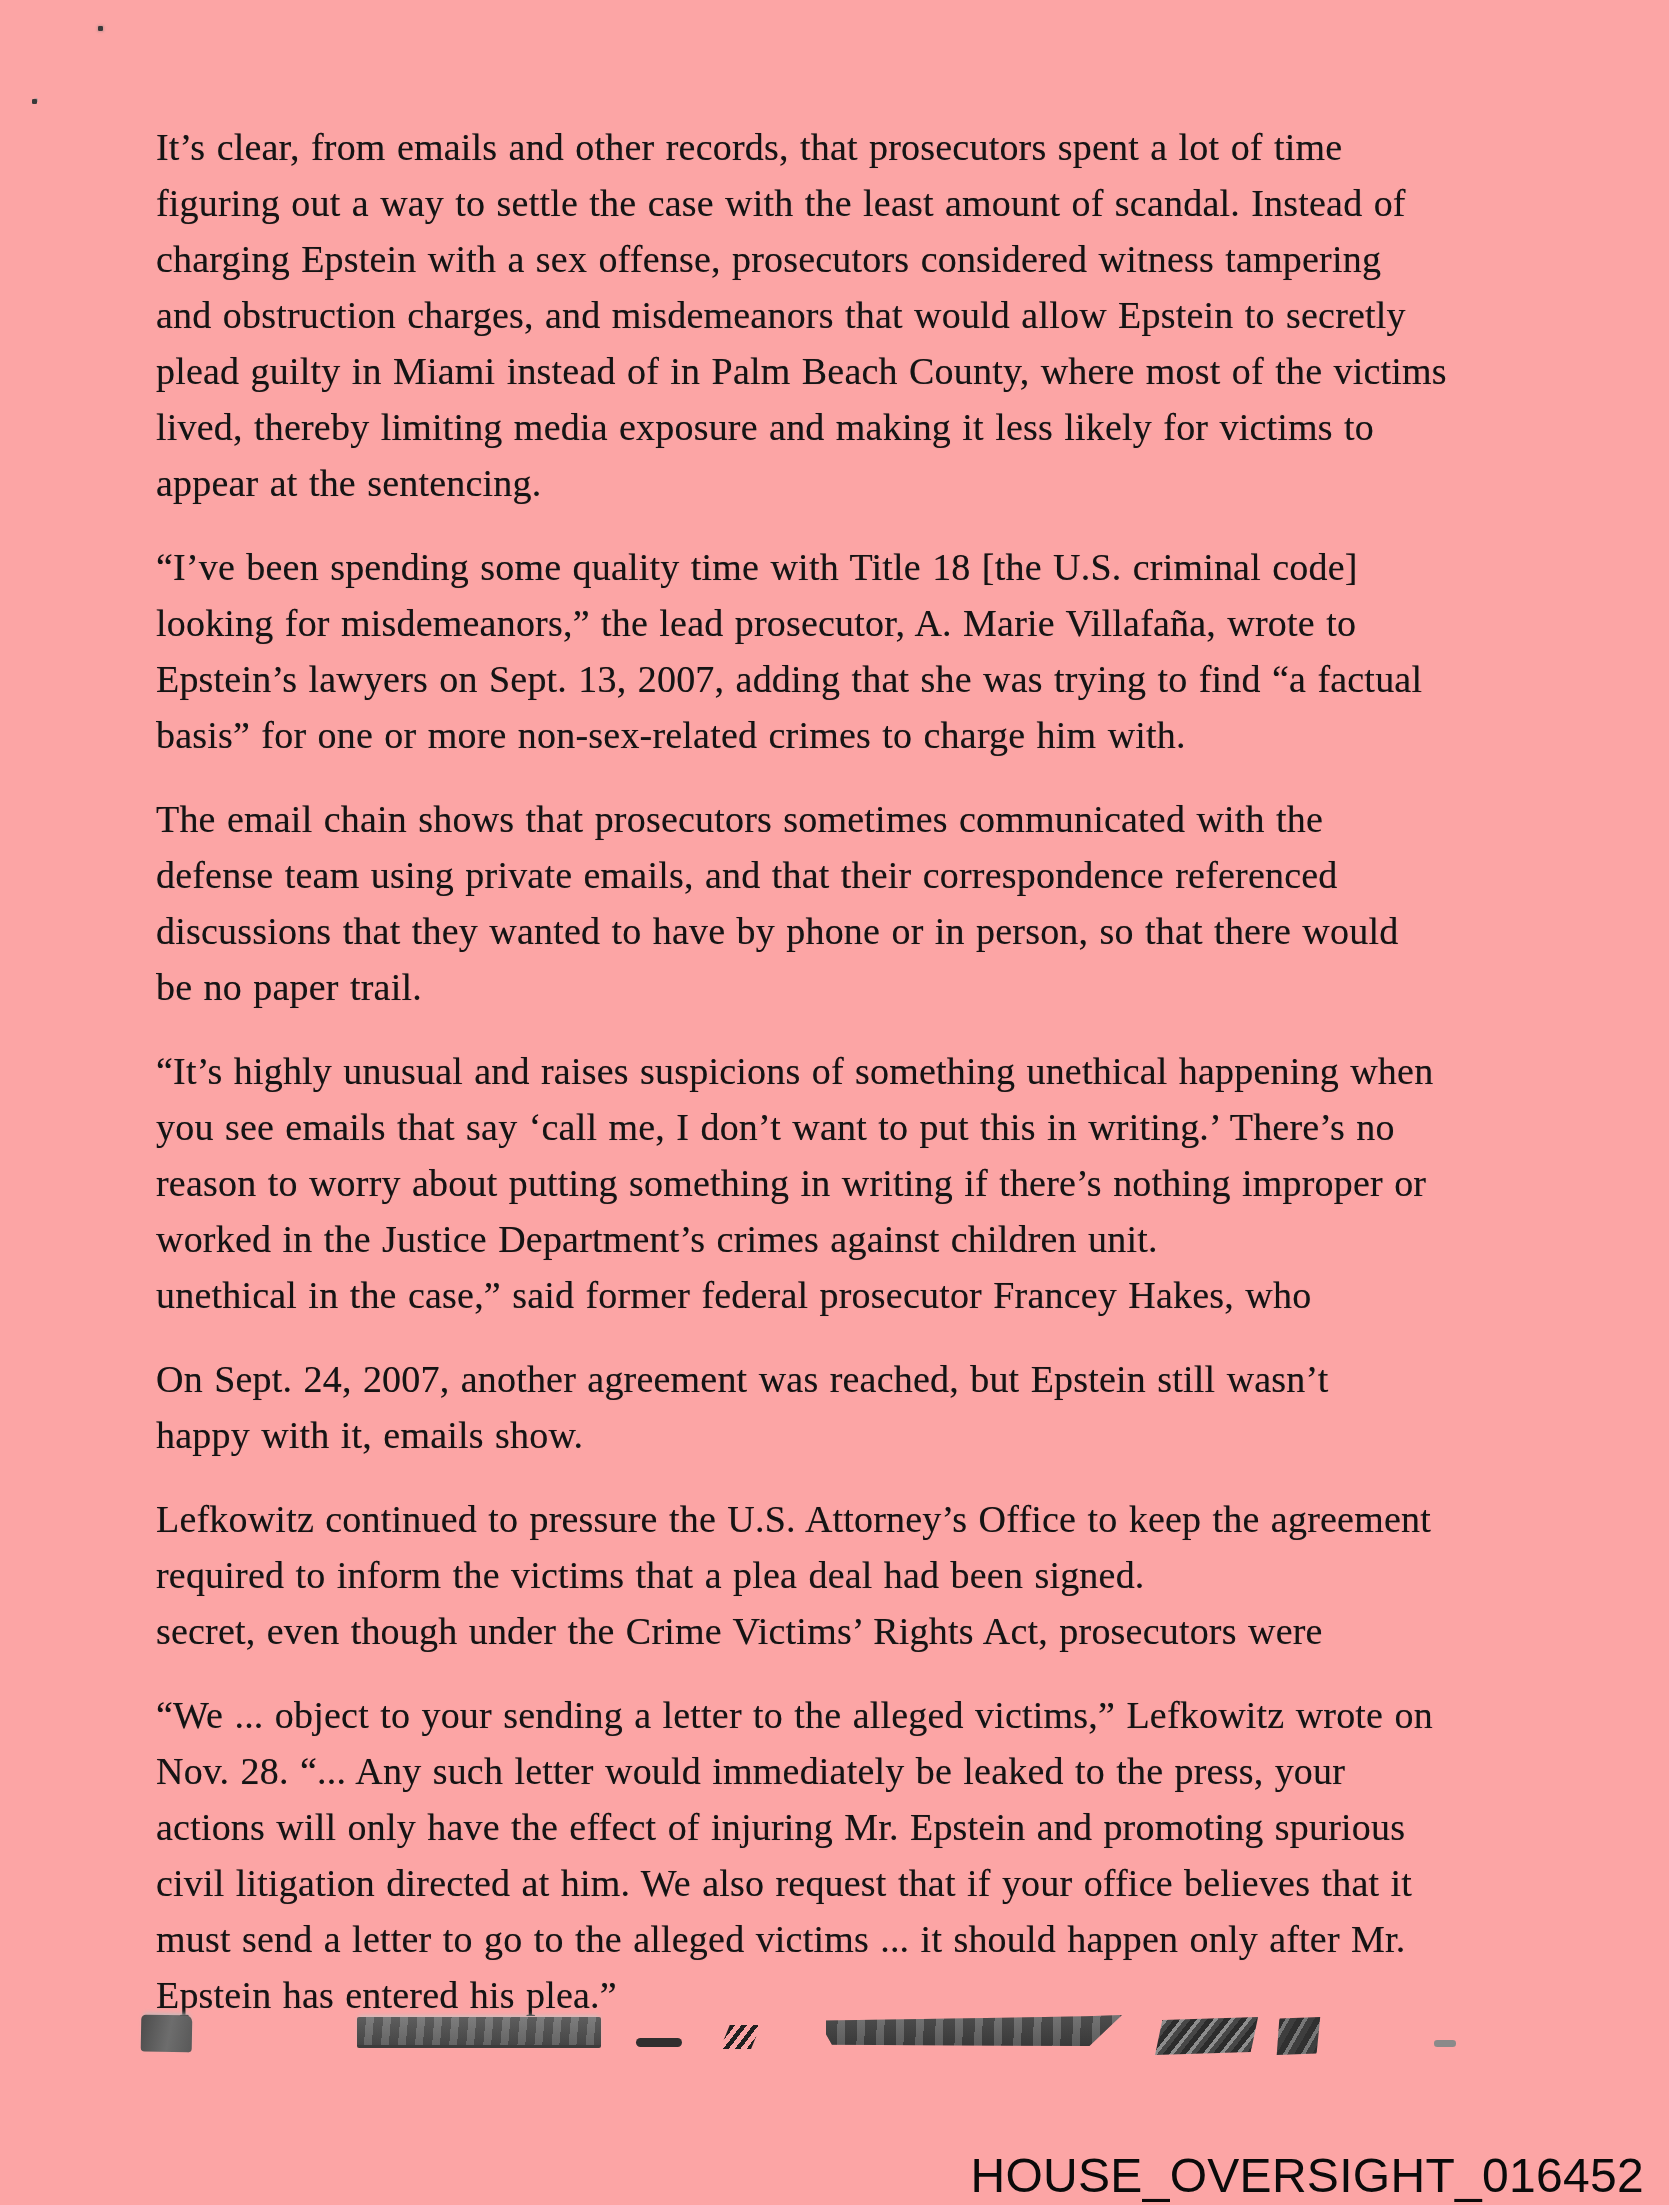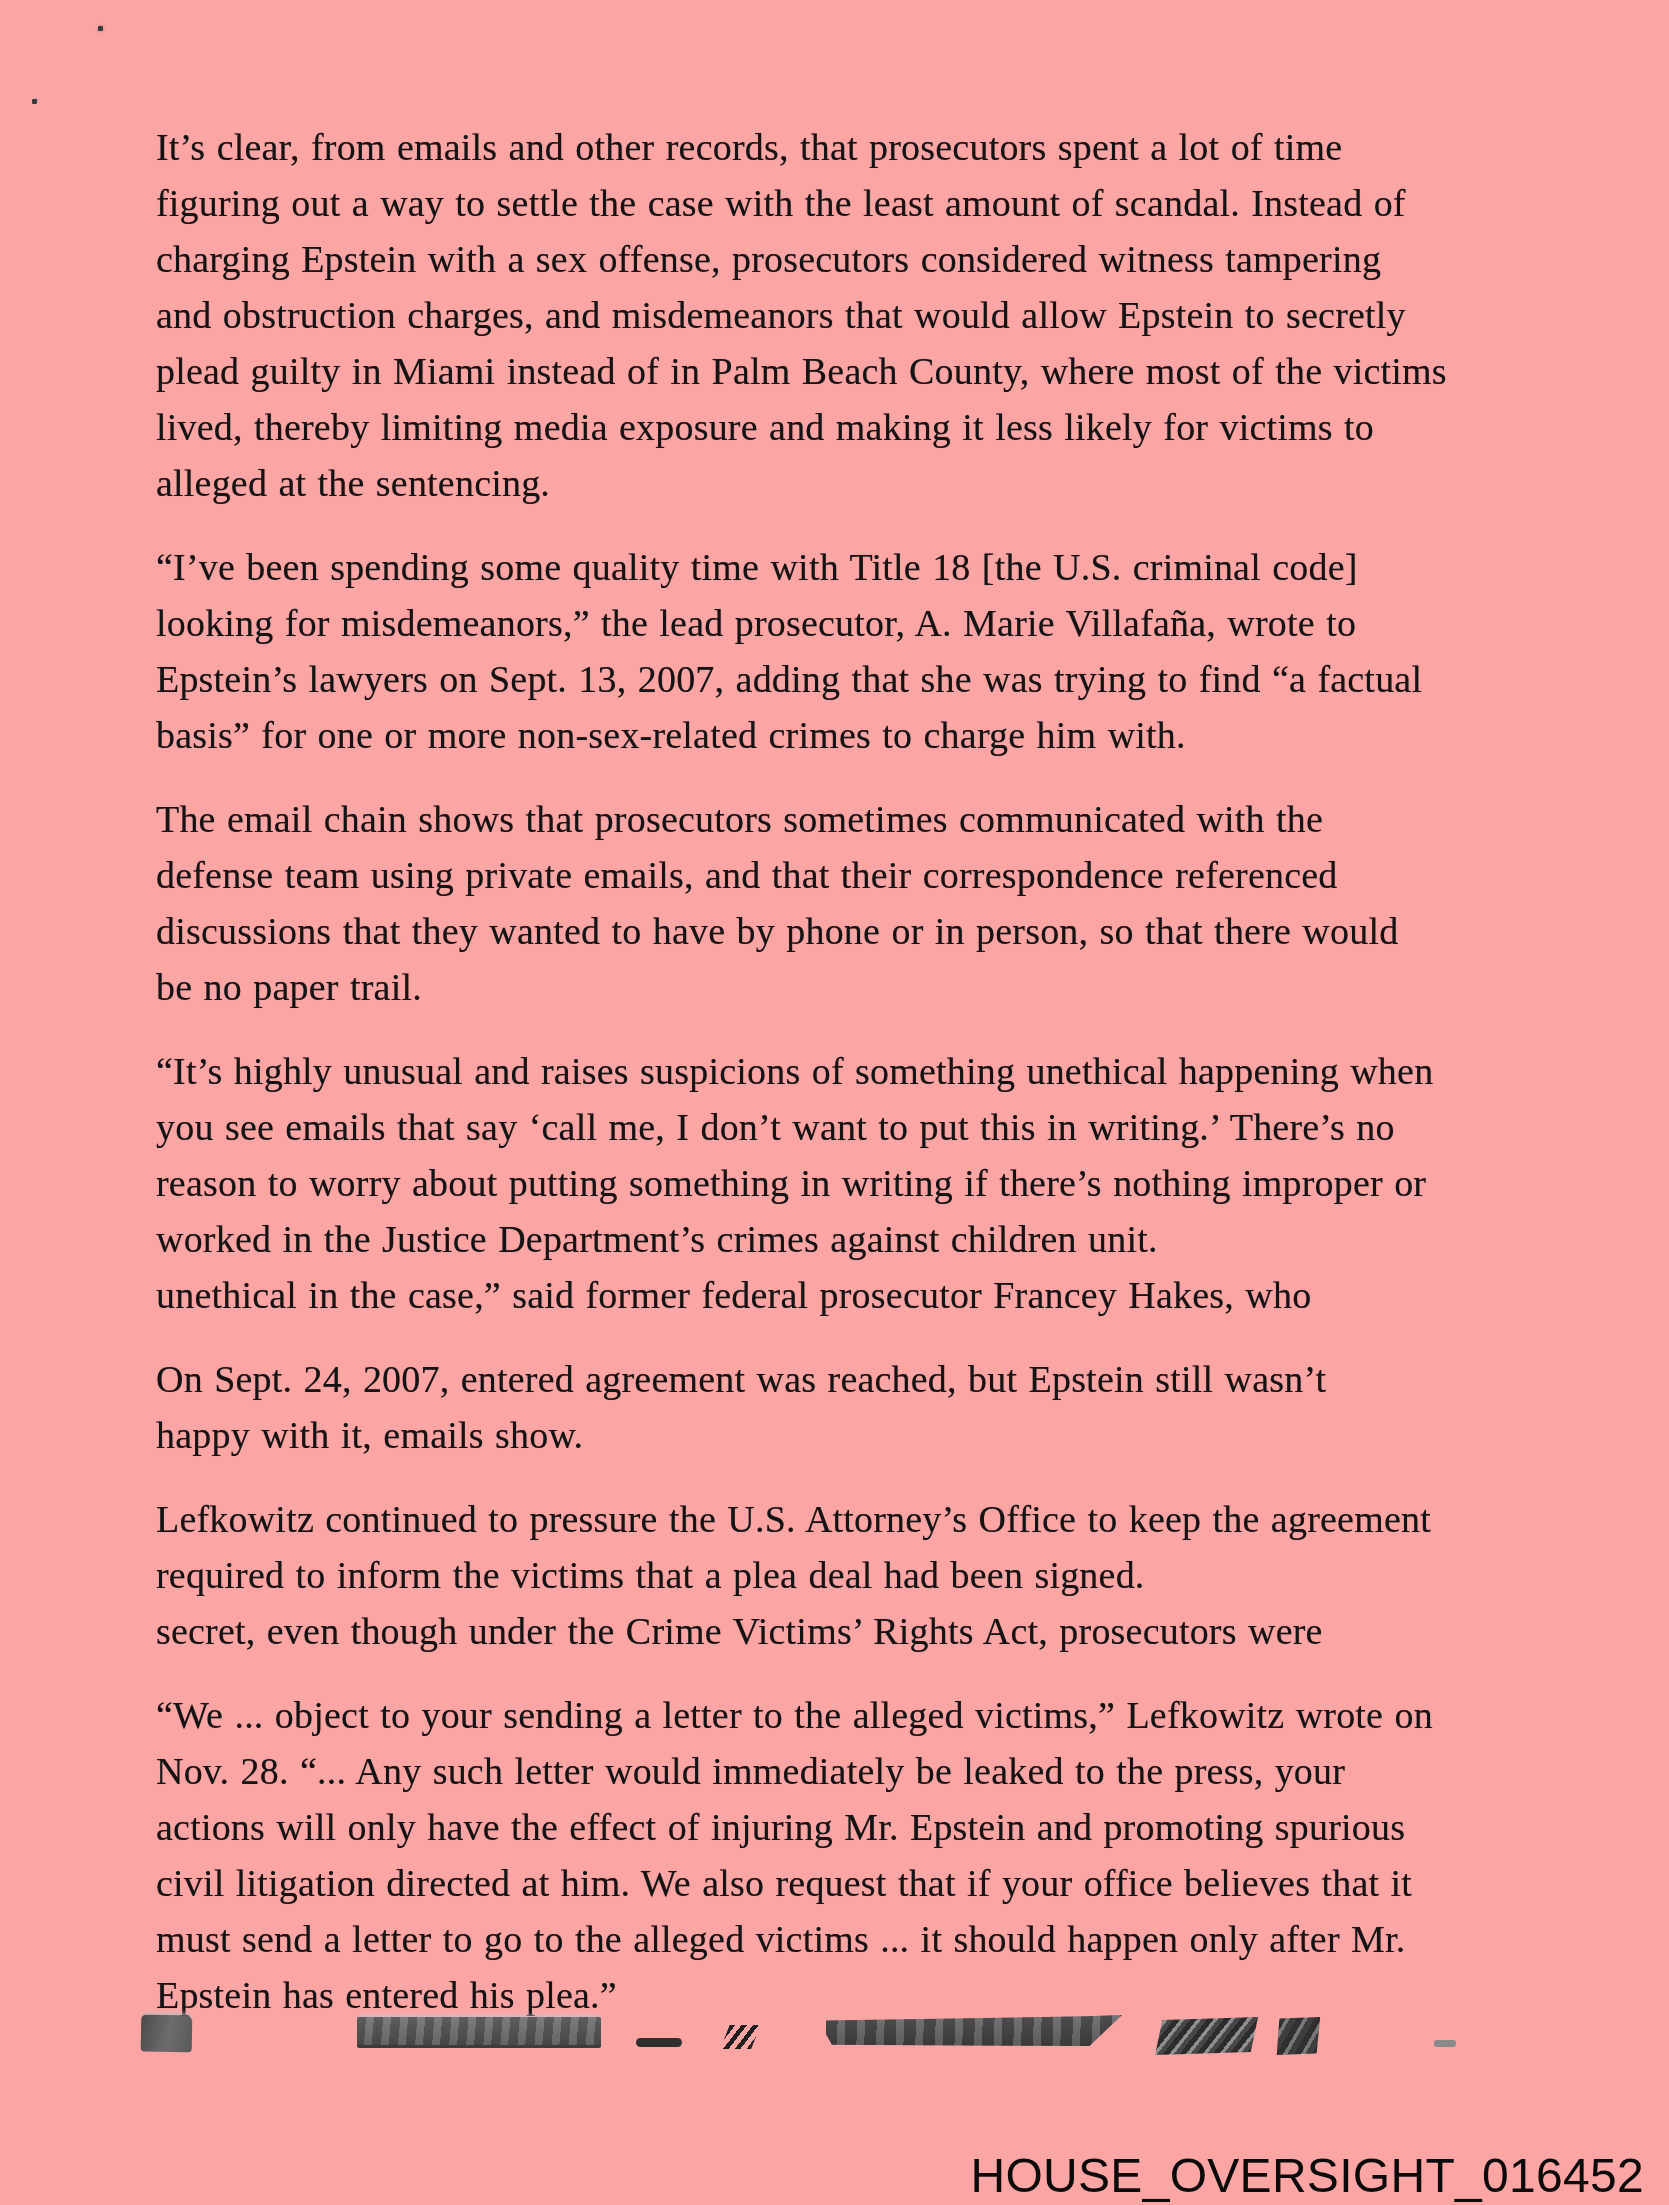--- a/index.html
+++ b/index.html
@@ -122,21 +122,21 @@
   <div class="speck speck-2"></div>
 
   <div class="text-block" id="document-body">
       <p>
         <span class="line">It’s clear, from emails and other records, that prosecutors spent a lot of time</span>
         <span class="line">figuring out a way to settle the case with the least amount of scandal. Instead of</span>
         <span class="line">charging Epstein with a sex offense, prosecutors considered witness tampering</span>
         <span class="line">and obstruction charges, and misdemeanors that would allow Epstein to secretly</span>
         <span class="line">plead guilty in Miami instead of in Palm Beach County, where most of the victims</span>
         <span class="line">lived, thereby limiting media exposure and making it less likely for victims to</span>
-        <span class="line">alleged at the sentencing.</span>
+        <span class="line">appear at the sentencing.</span>
       </p>
       <p>
         <span class="line">“I’ve been spending some quality time with Title 18 [the U.S. criminal code]</span>
         <span class="line">looking for misdemeanors,” the lead prosecutor, A. Marie Villafaña, wrote to</span>
         <span class="line">Epstein’s lawyers on Sept. 13, 2007, adding that she was trying to find “a factual</span>
         <span class="line">basis” for one or more non-sex-related crimes to charge him with.</span>
       </p>
       <p>
         <span class="line">The email chain shows that prosecutors sometimes communicated with the</span>
         <span class="line">defense team using private emails, and that their correspondence referenced</span>
@@ -144,21 +144,21 @@
         <span class="line">be no paper trail.</span>
       </p>
       <p>
         <span class="line">“It’s highly unusual and raises suspicions of something unethical happening when</span>
         <span class="line">you see emails that say ‘call me, I don’t want to put this in writing.’ There’s no</span>
         <span class="line">reason to worry about putting something in writing if there’s nothing improper or</span>
         <span class="line">worked in the Justice Department’s crimes against children unit.</span>
         <span class="line">unethical in the case,” said former federal prosecutor Francey Hakes, who</span>
       </p>
       <p>
-        <span class="line">On Sept. 24, 2007, entered agreement was reached, but Epstein still wasn’t</span>
+        <span class="line">On Sept. 24, 2007, another agreement was reached, but Epstein still wasn’t</span>
         <span class="line">happy with it, emails show.</span>
       </p>
       <p>
         <span class="line">Lefkowitz continued to pressure the U.S. Attorney’s Office to keep the agreement</span>
         <span class="line">required to inform the victims that a plea deal had been signed.</span>
         <span class="line">secret, even though under the Crime Victims’ Rights Act, prosecutors were</span>
       </p>
       <p>
         <span class="line">“We ... object to your sending a letter to the alleged victims,” Lefkowitz wrote on</span>
         <span class="line">Nov. 28. “... Any such letter would immediately be leaked to the press, your</span>

